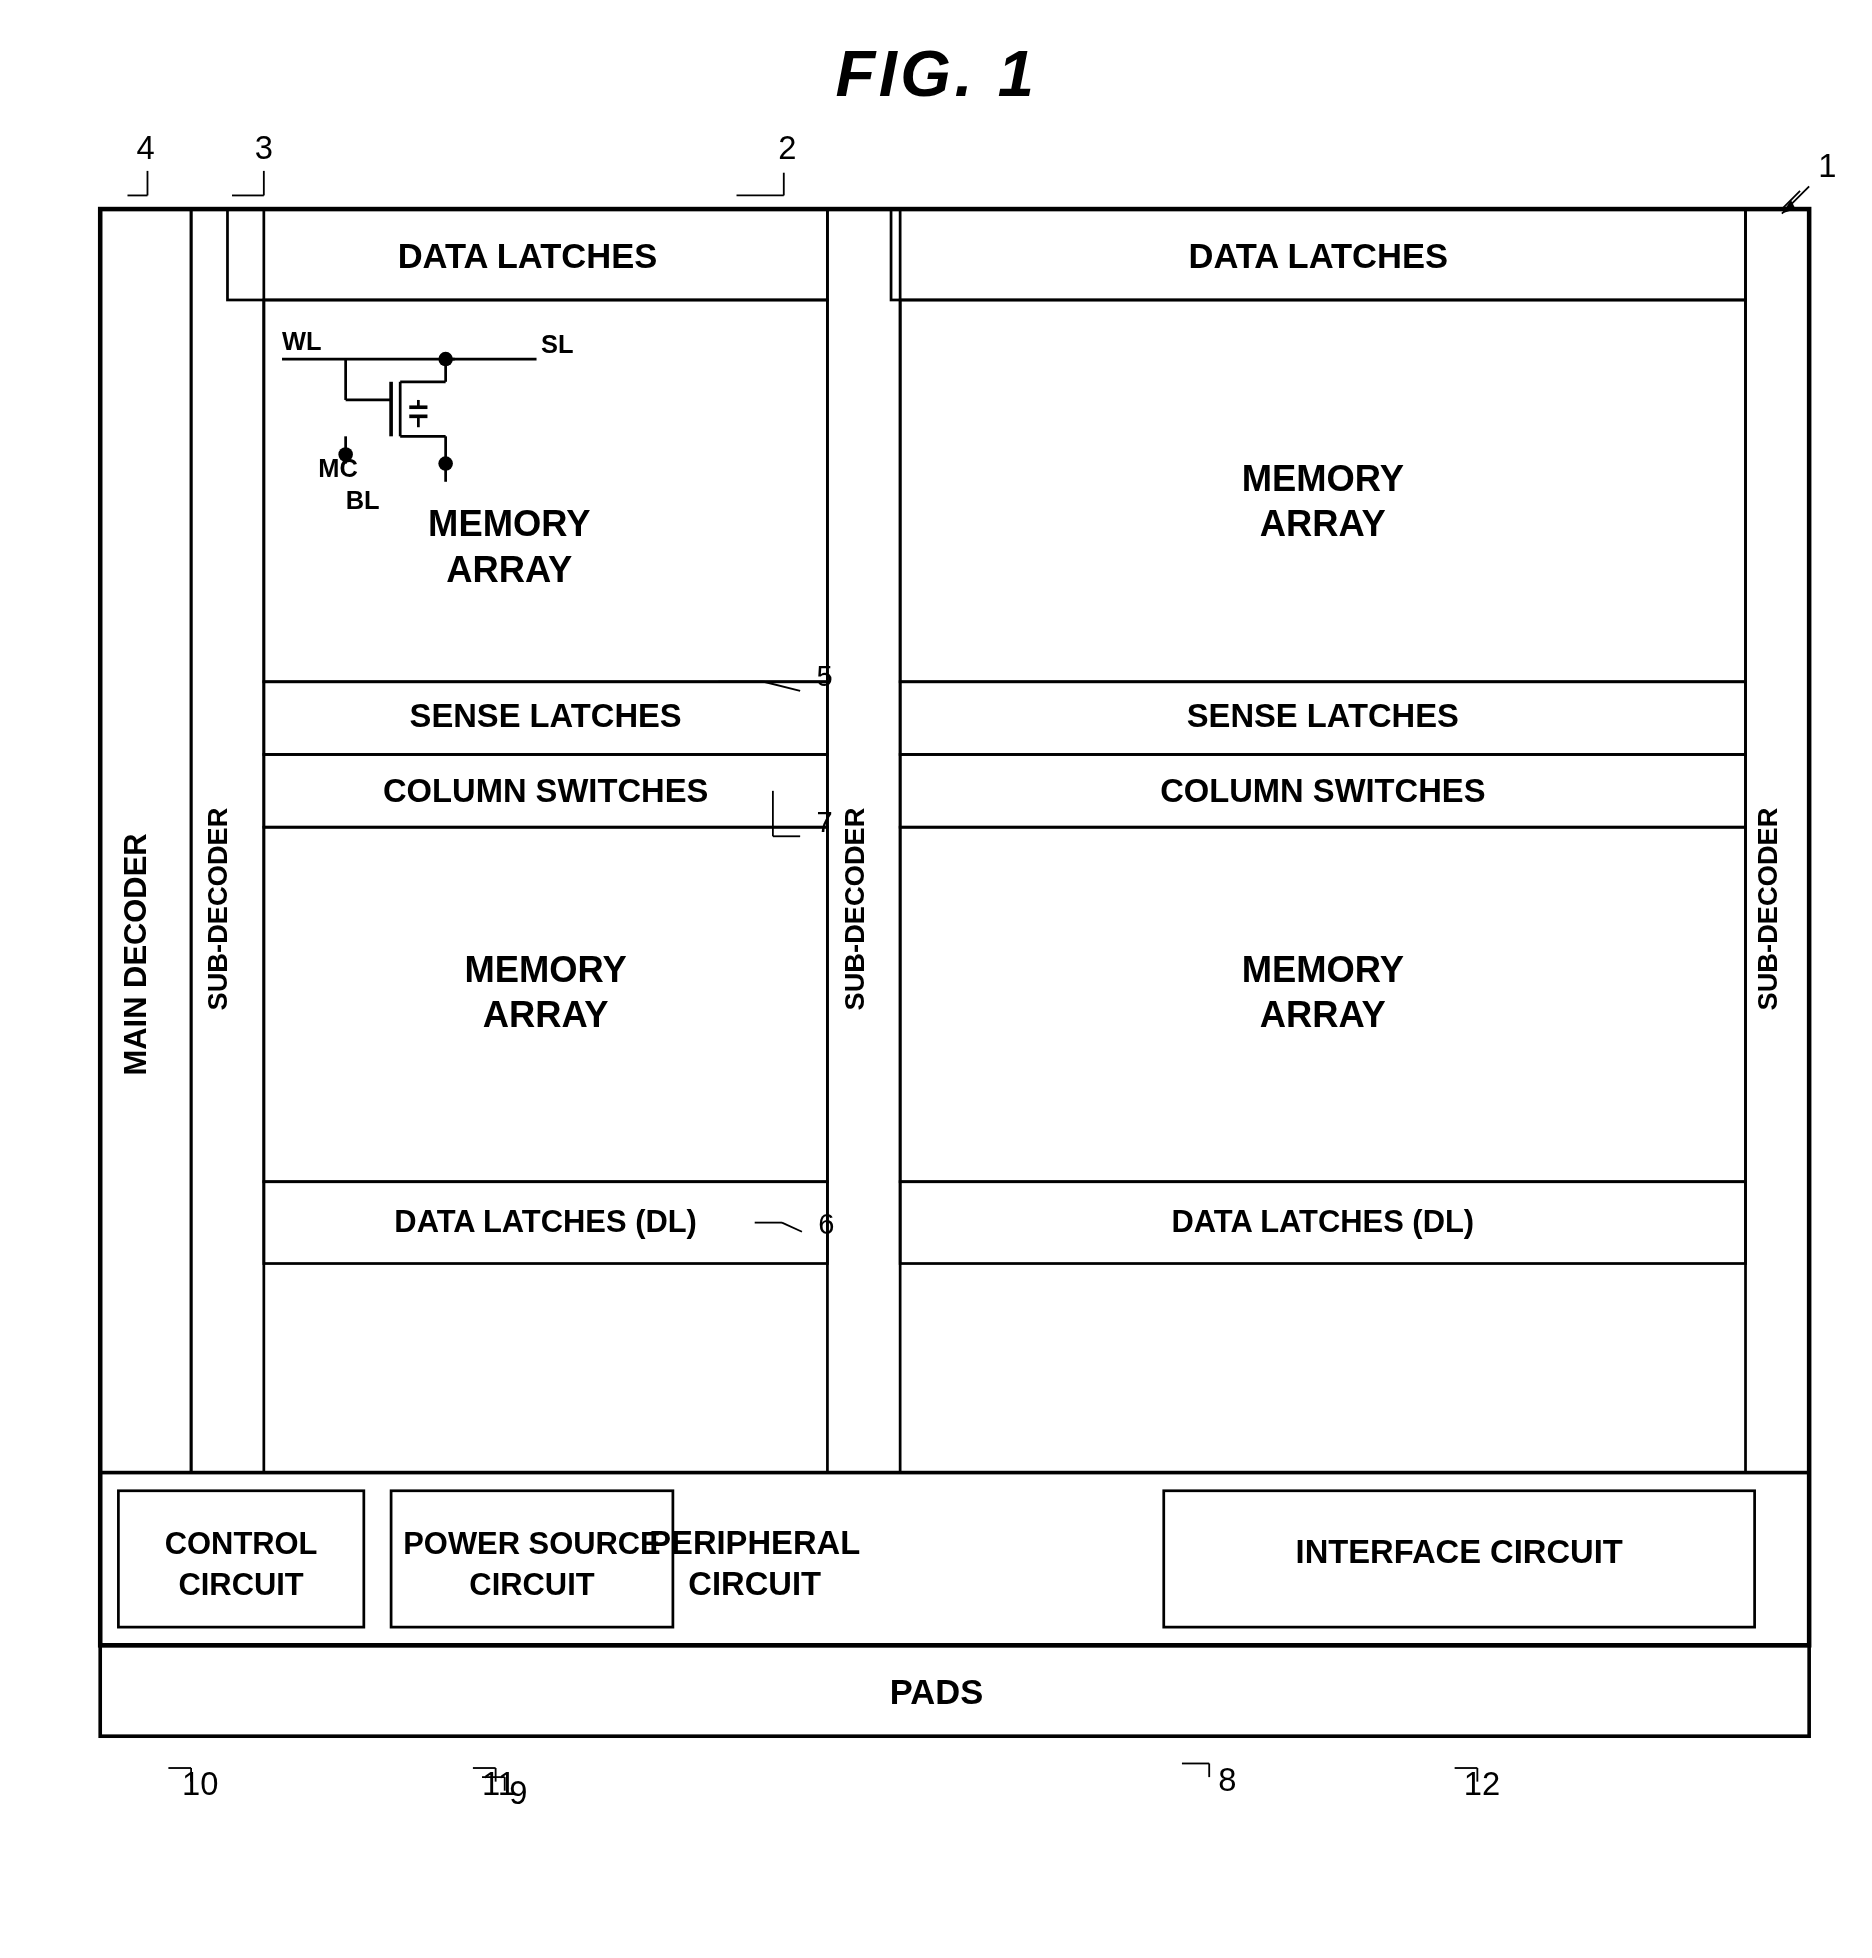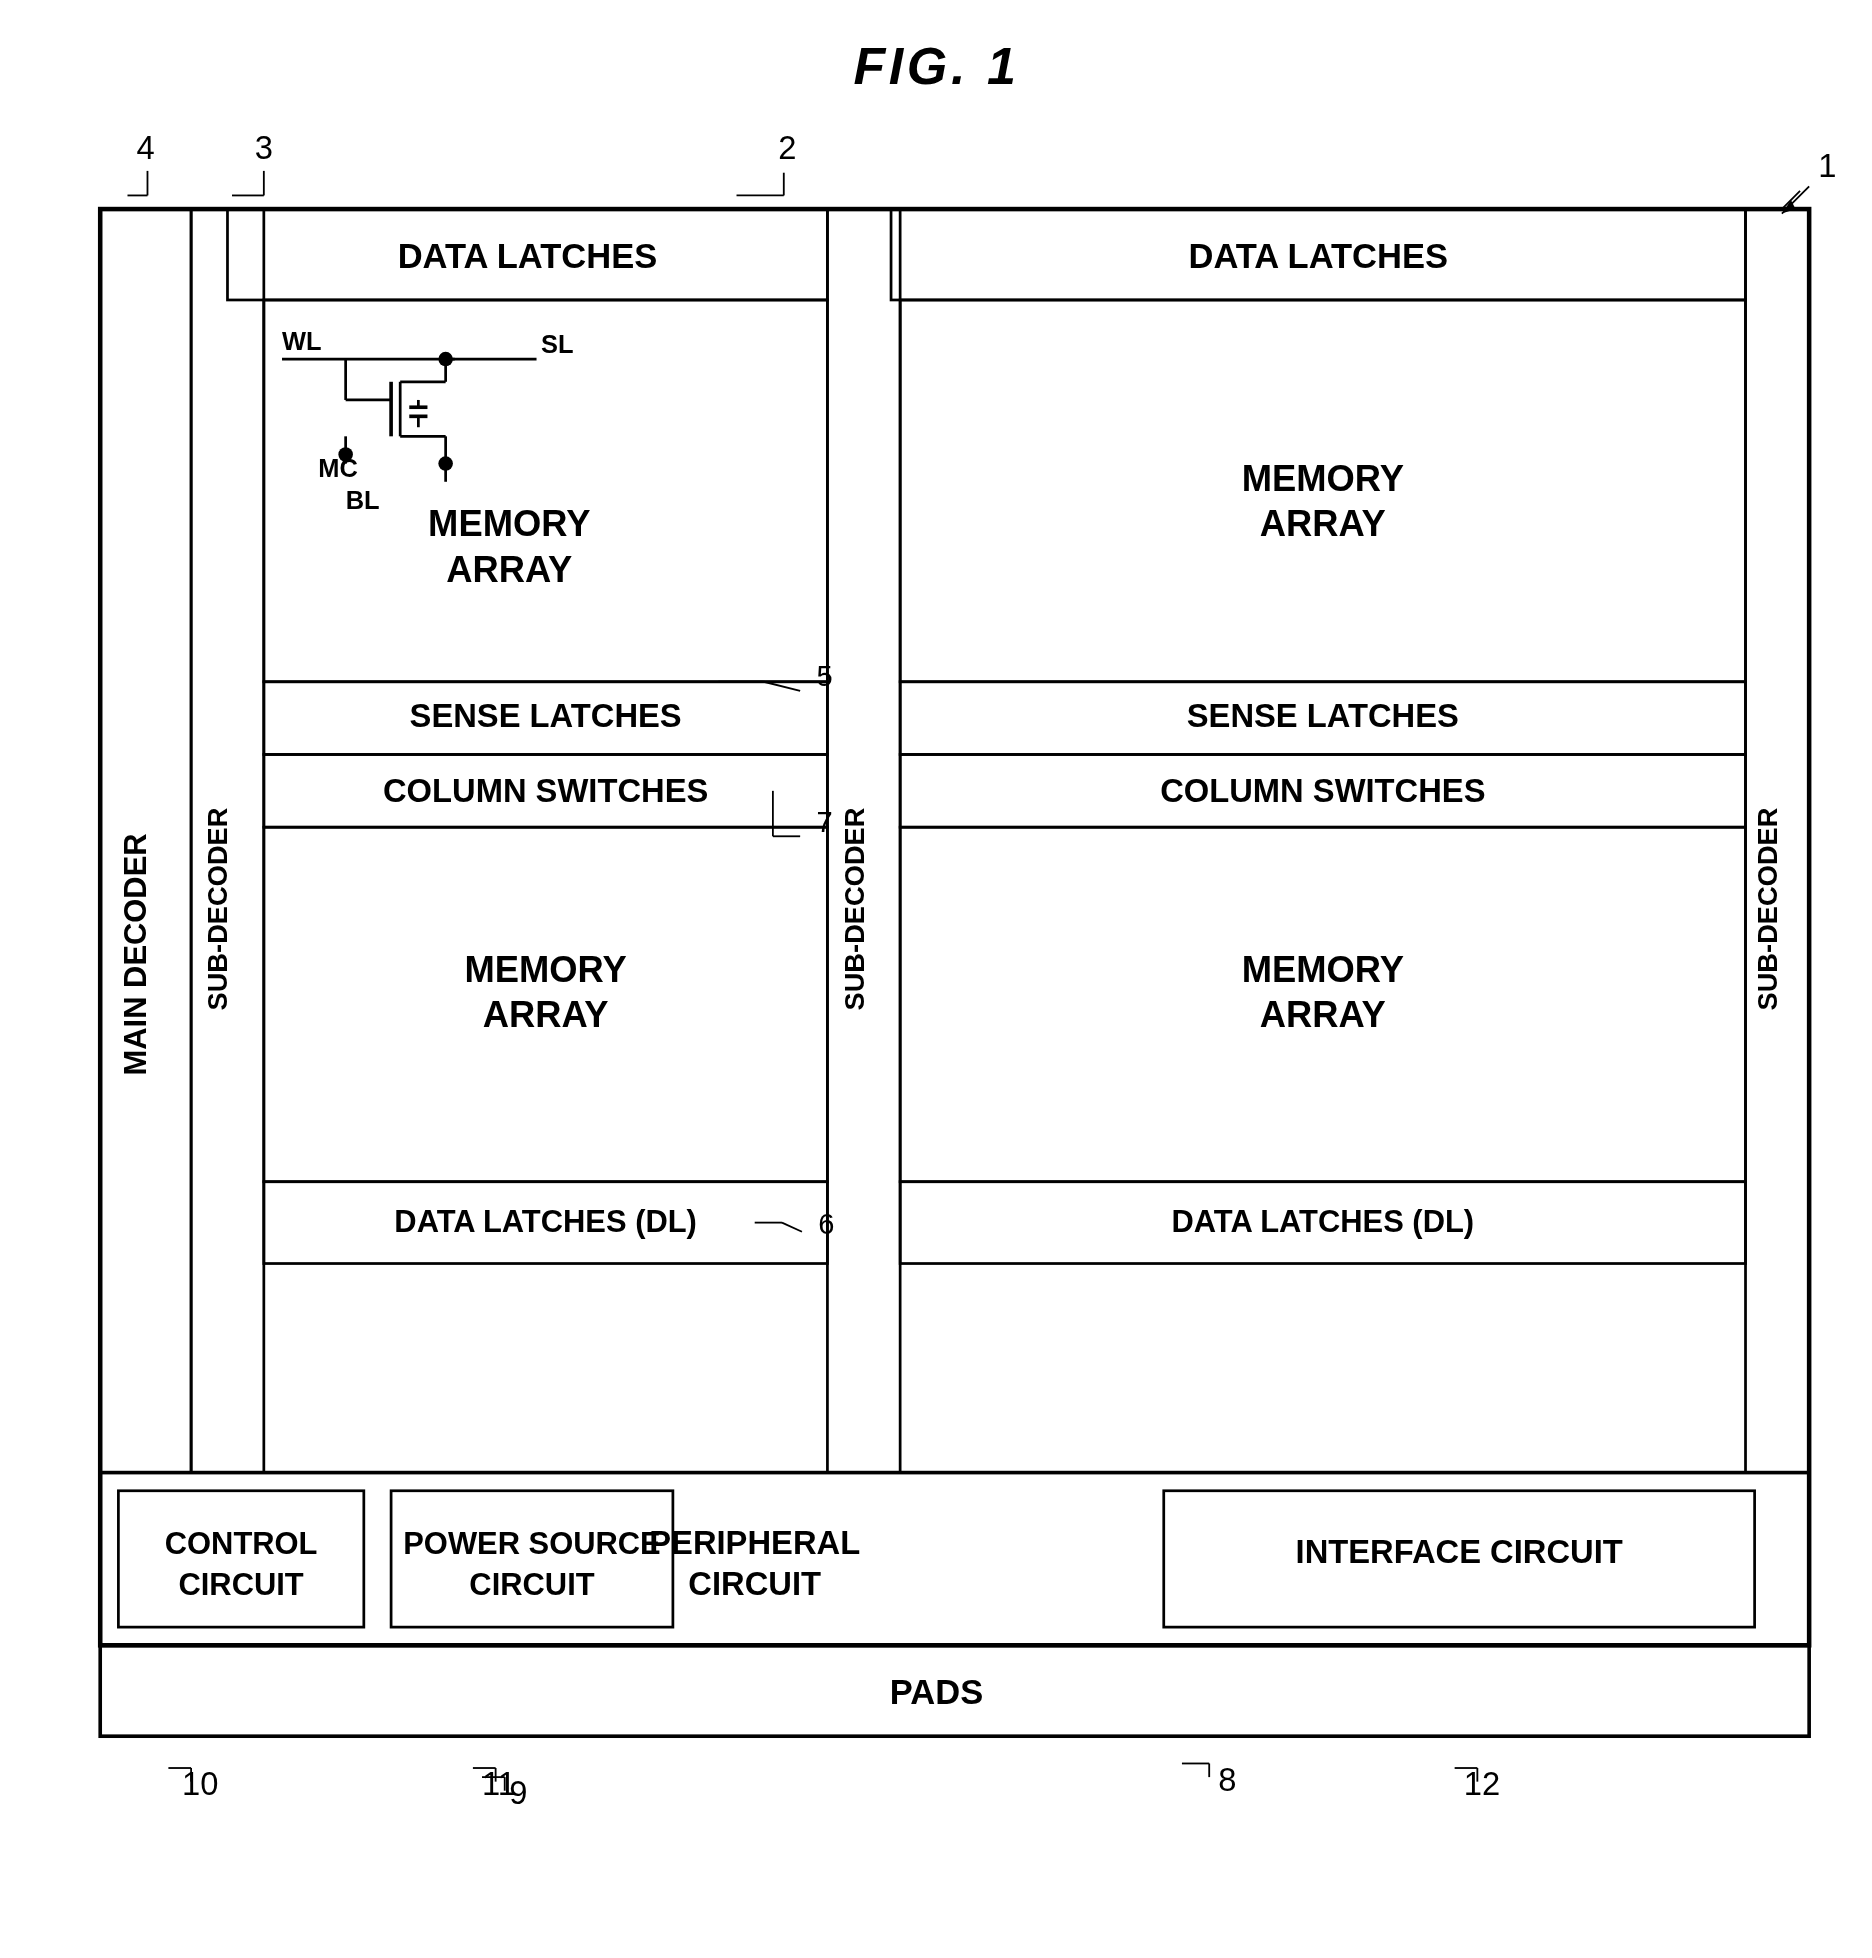--- a/index.html
+++ b/index.html
@@ -7,21 +7,21 @@
       background: #fff;
       font-family: Arial, sans-serif;
       width: 1873px;
       height: 1958px;
       position: relative;
       overflow: hidden;
     }
 
     .page-title {
       text-align: center;
-      font-size: 52px;
+      font-size: 65px;
       font-style: italic;
       font-weight: bold;
       padding-top: 36px;
       padding-bottom: 18px;
       letter-spacing: 3.6px;
     }
 
   </style>
 </head>
 <body>

